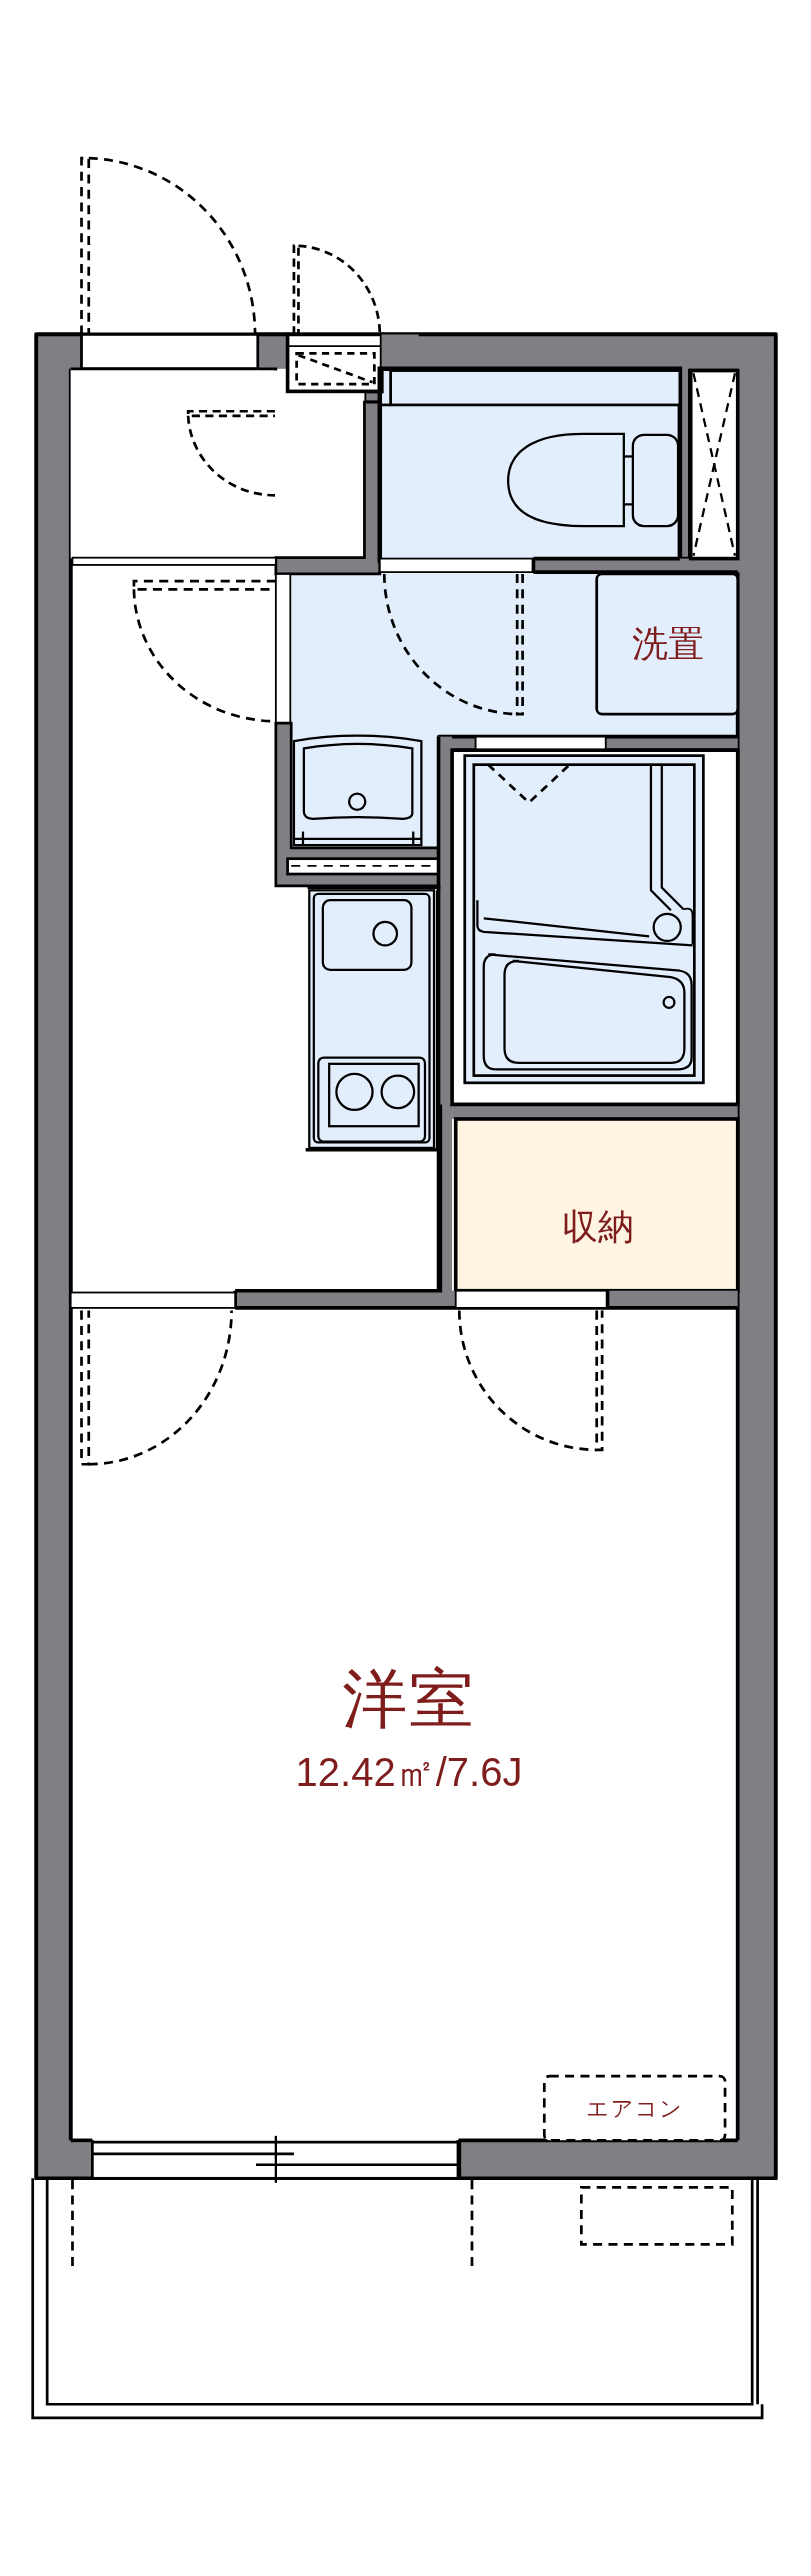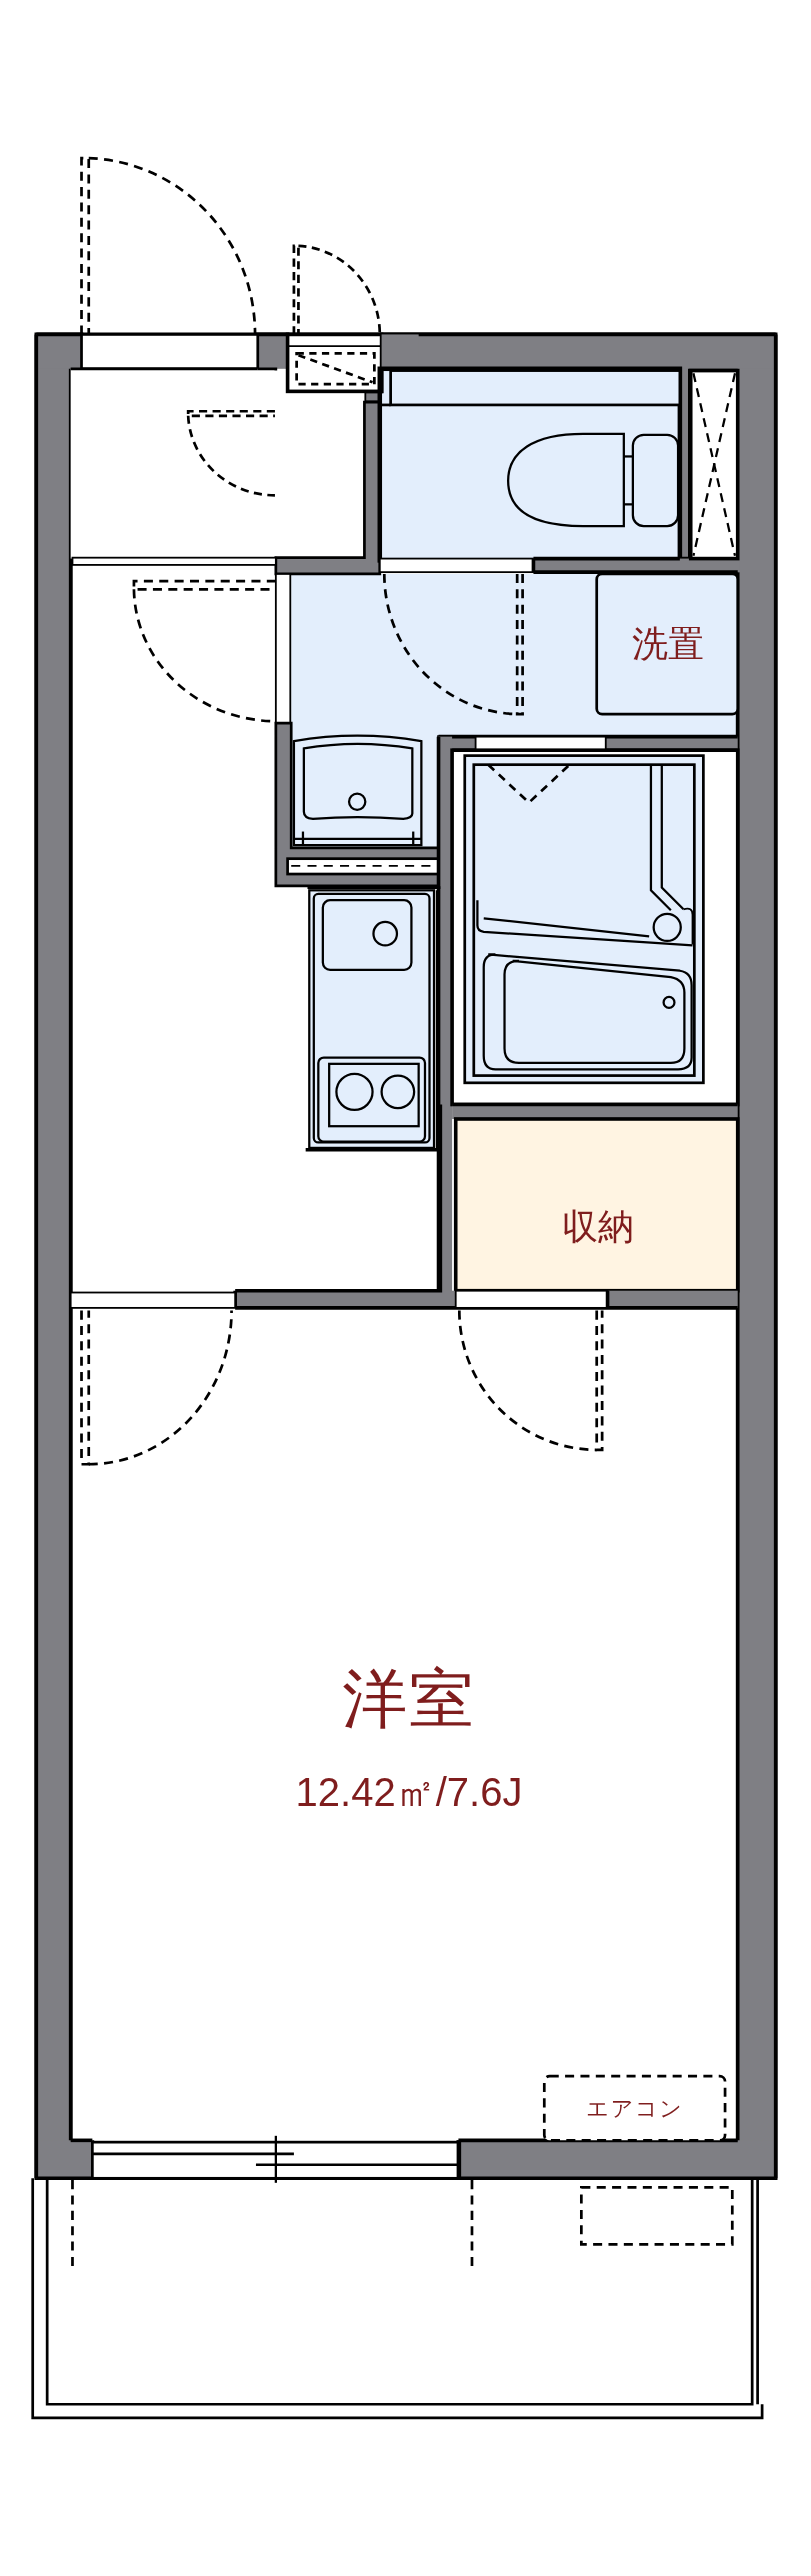--- a/index.html
+++ b/index.html
@@ -1,20 +1,20 @@
 <!DOCTYPE html>
 <html style="font-size:14.5px"><head>
 <meta charset="utf-8">
 <style>
   html, body { margin: 0; padding: 0; background: #ffffff; }
   body { width: 812px; height: 2576px; position: relative; overflow: hidden; }
   #plan { position: absolute; left: 0; top: 0; width: 812px; height: 2576px; }
   .lbl { position: absolute; color: #7f1d1d; font-family: "DejaVu Sans", sans-serif; white-space: nowrap; transform: translate(-50%, -50%); }
   .room-main { font-size: 65px; letter-spacing: 1.8px; }
-  .room-area { font-family: "Liberation Sans", sans-serif; font-size: 40px; margin-top: 20px; }
+  .room-area { font-family: "Liberation Sans", sans-serif; font-size: 40px; }
   .room-small { font-size: 36px; }
   .ac { font-size: 22px; letter-spacing: 1.8px; }
 </style>
 </head>
 <body>
 
 <svg id="plan" viewBox="0 0 898 2850" xmlns="http://www.w3.org/2000/svg">
 
   <rect x="420" y="410" width="332" height="208" fill="#e3eefc"></rect>
   <rect x="322" y="635" width="496" height="180" fill="#e3eefc"></rect>

